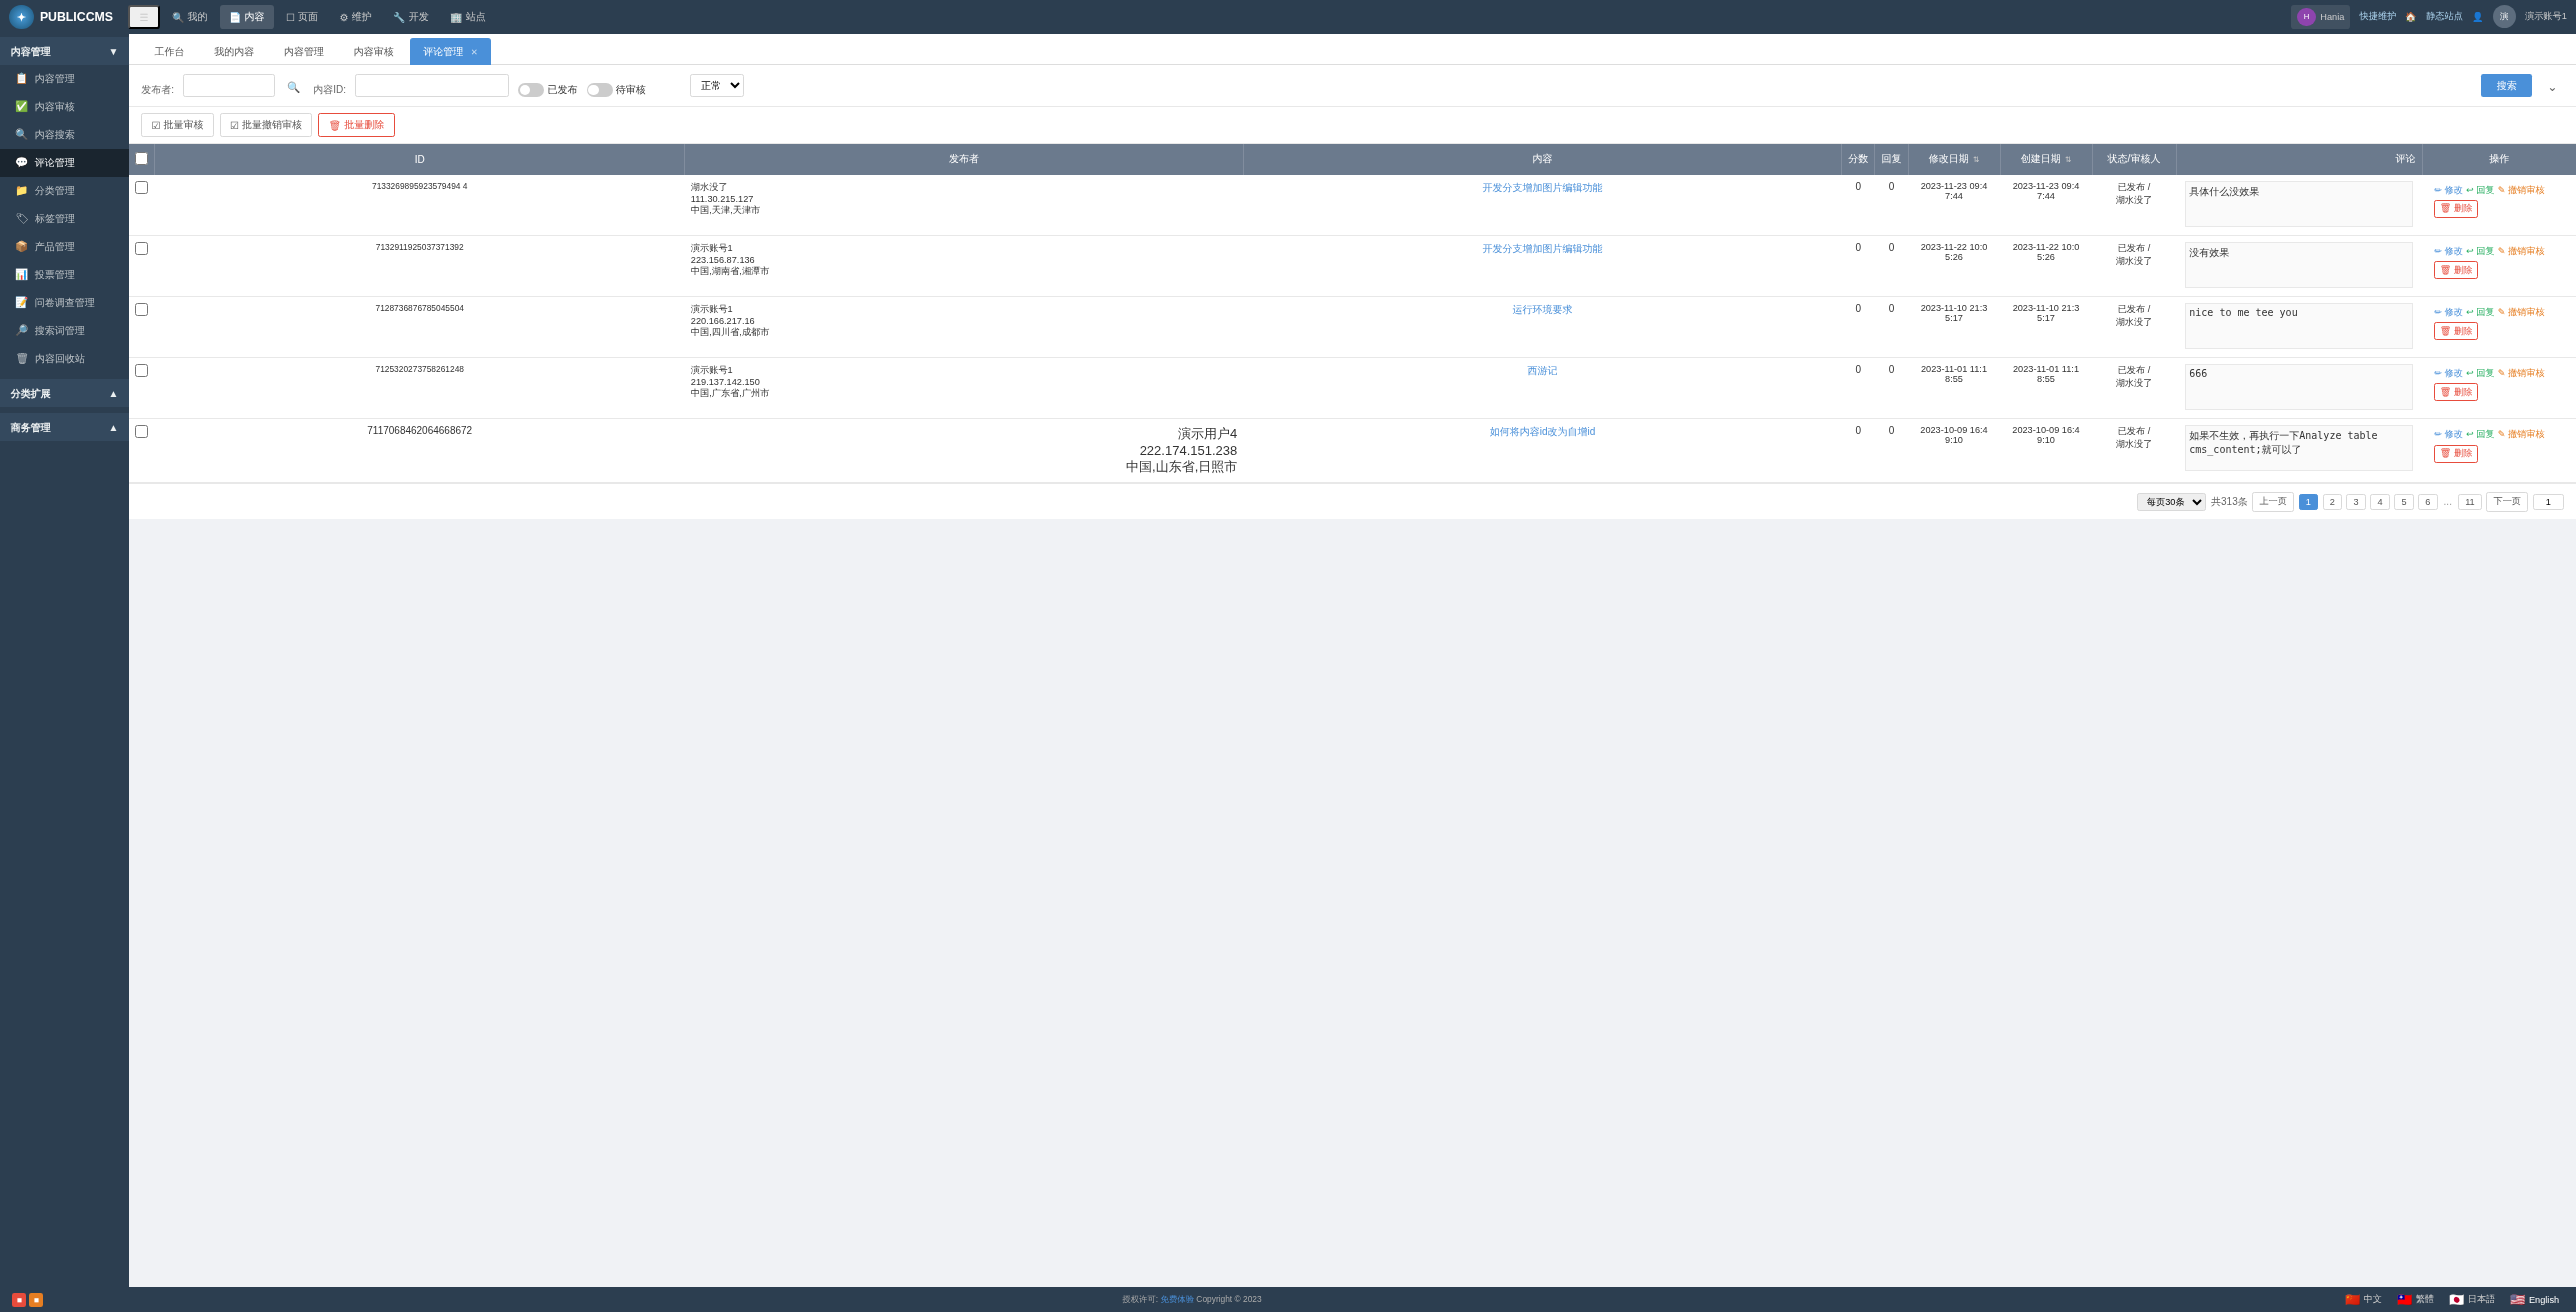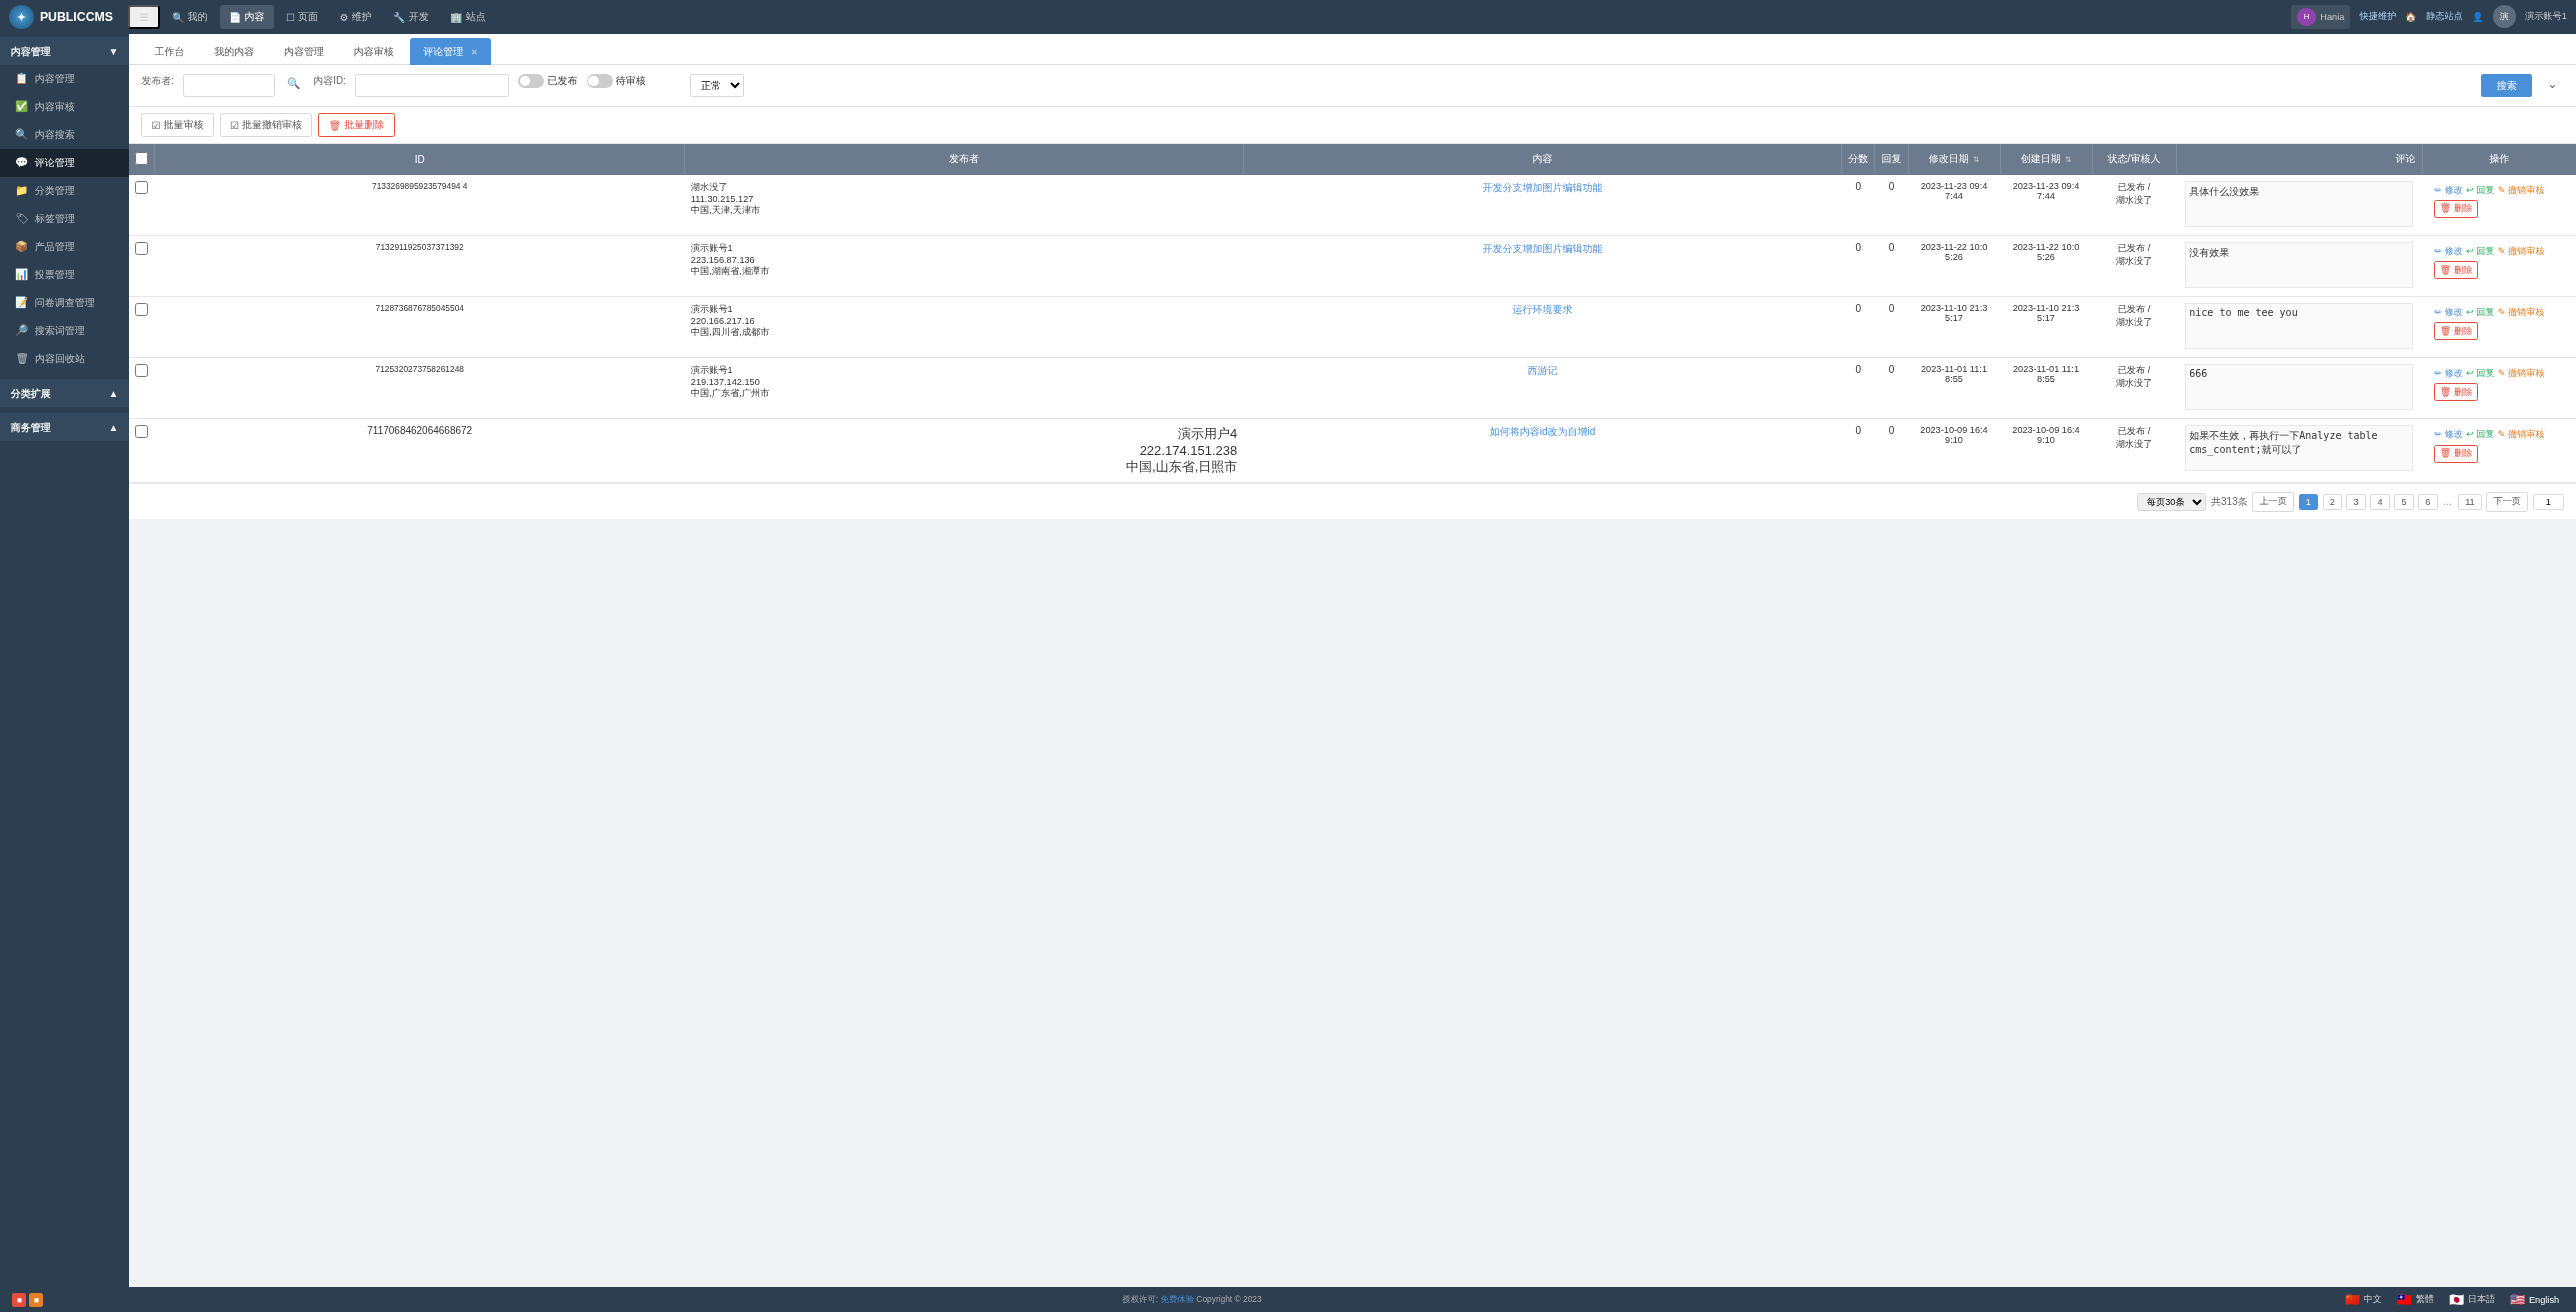--- a/index.html
+++ b/index.html
@@ -121,21 +121,21 @@
     .tab .tab-close {
       margin-left: 4.6px; font-size: 8.4px; color: rgba(255,255,255,0.7);
       cursor: pointer;
     }
 
     
     .filter-bar {
       background: #fff;
       padding: 9.2px 12.3px;
       display: flex;
-      align-items: flex-start;
+      align-items: flex-end;
       gap: 9.2px;
       border-bottom: 0.8px solid #e8e8e8;
       flex-wrap: wrap;
     }
     .filter-label { color: #666; font-size: 10px; }
     .filter-input {
       border: 0.8px solid #d9d9d9;
       border-radius: 2.3px;
       padding: 3.1px 6.1px;
       font-size: 10px;

